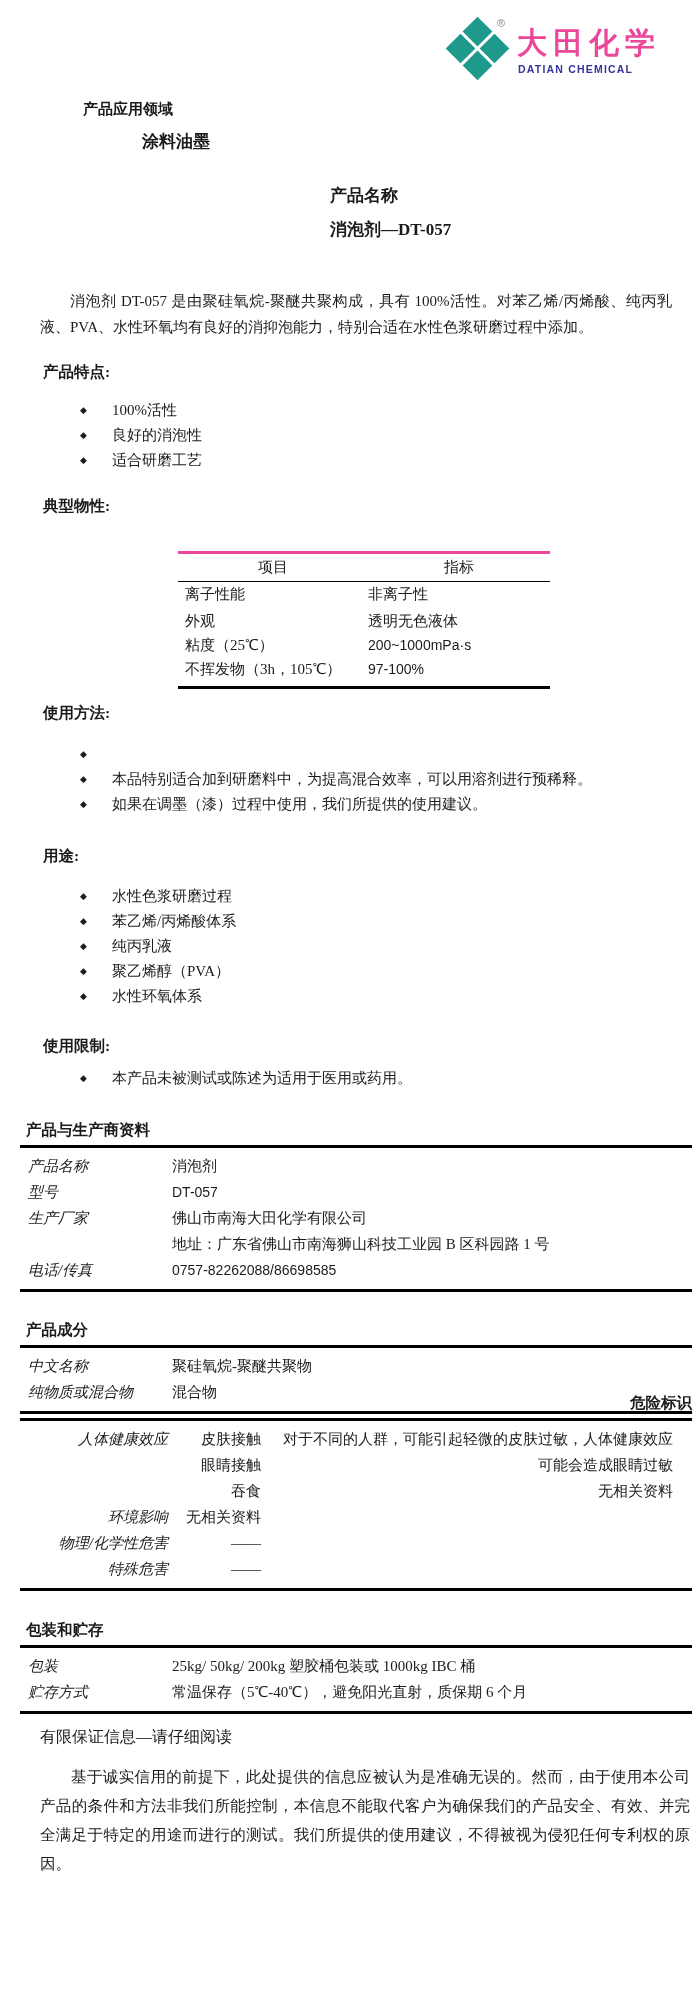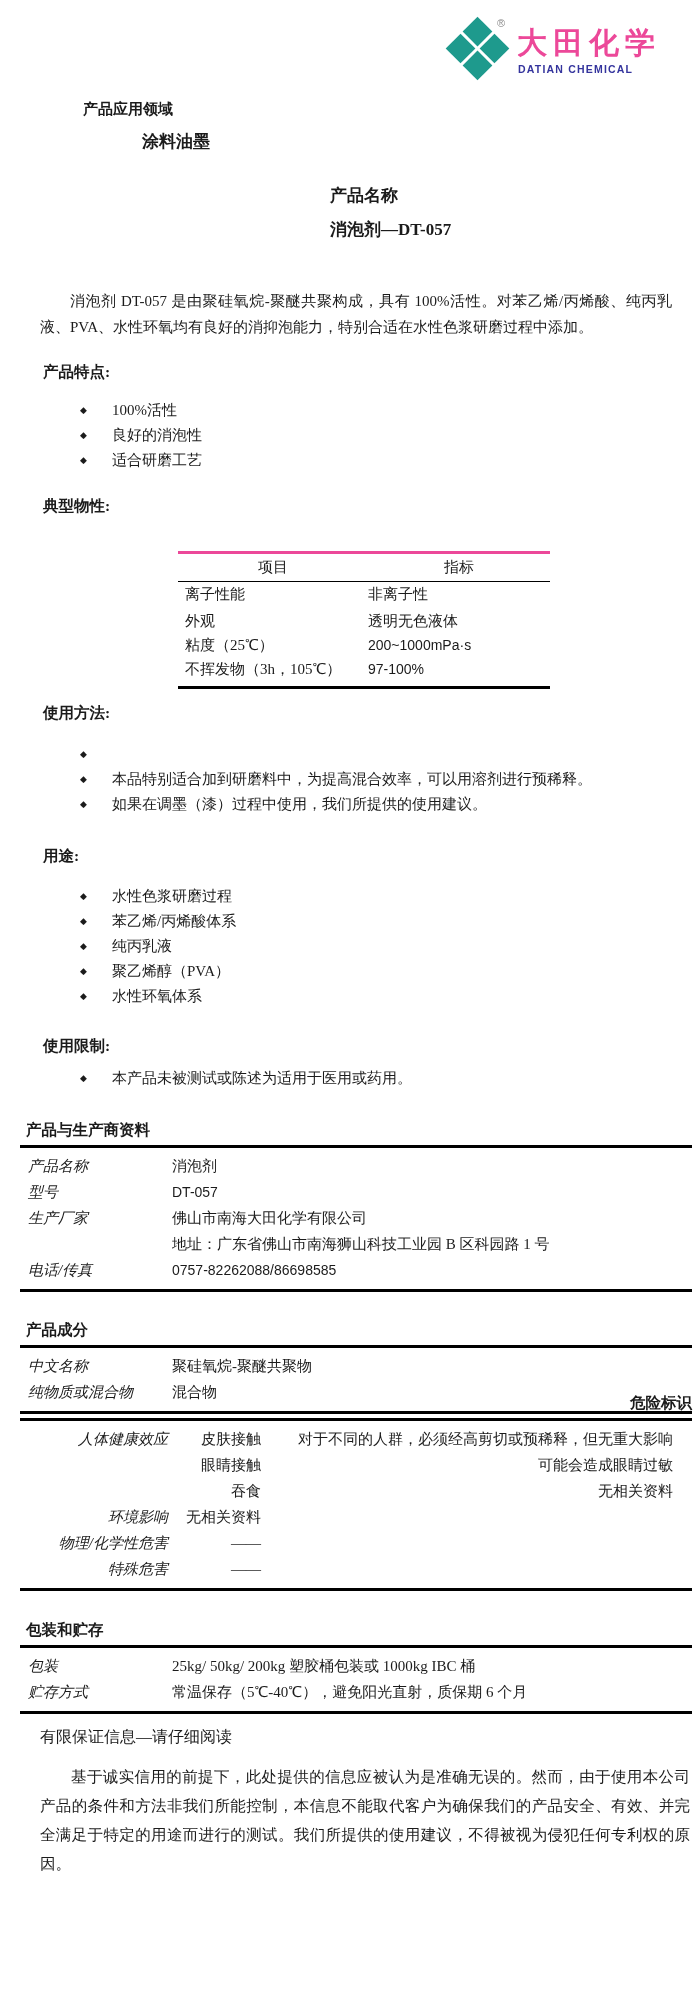--- a/index.html
+++ b/index.html
@@ -230,21 +230,21 @@
     <div class="rule"></div>
   </div>
 
   <div class="abs info i-haz">
     <div class="ititle">危险标识</div>
     <div class="rule"></div>
     <div class="rows">
       <div class="grid3">
         <div class="lab">人体健康效应</div>
         <div>皮肤接触</div>
-        <div class="haz-val">对于不同的人群，必须经高剪切或预稀释，但无重大影响</div>
+        <div class="haz-val">对于不同的人群，可能引起轻微的皮肤过敏，人体健康效应</div>
       </div>
       <div class="grid3">
         <div class="lab"></div>
         <div>眼睛接触</div>
         <div class="haz-val">可能会造成眼睛过敏</div>
       </div>
       <div class="grid3">
         <div class="lab"></div>
         <div>吞食</div>
         <div class="haz-val">无相关资料</div>

